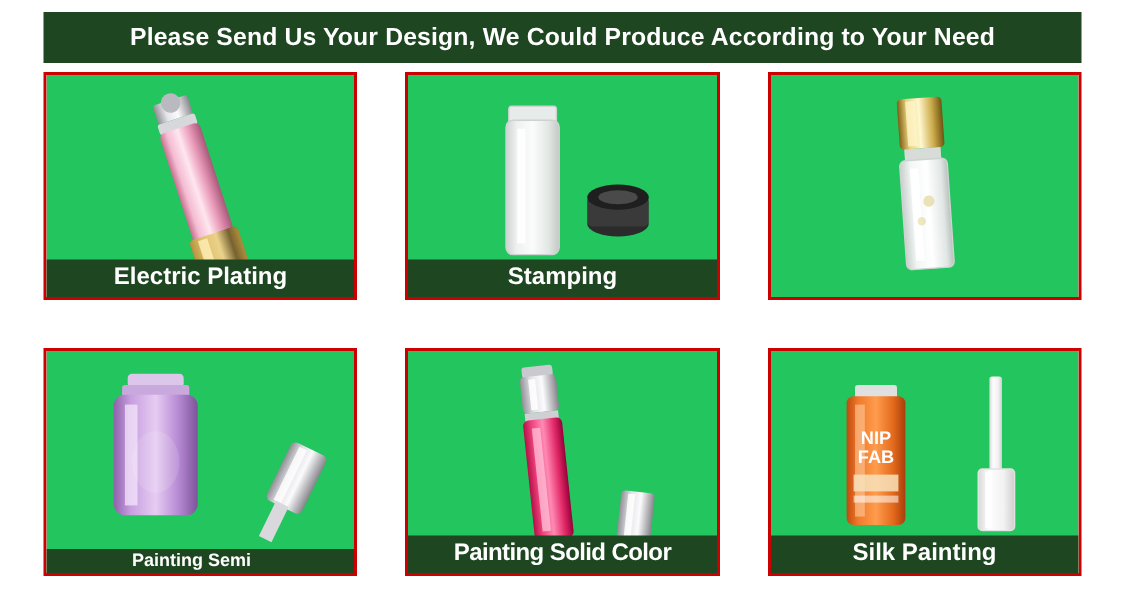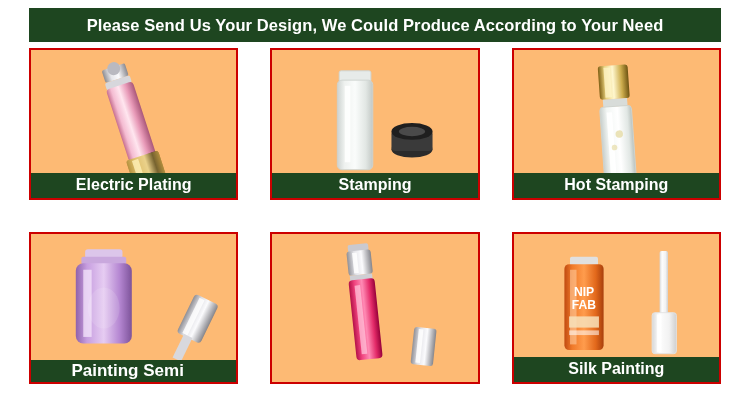--- a/index.html
+++ b/index.html
@@ -52,21 +52,21 @@
   .cell {
     position: relative;
     border: 2px solid #cc0000;
     box-sizing: border-box;
     background: #ffffff;
     overflow: hidden;
   }
   .photo {
     position: absolute;
     left: 0; top: 0; right: 0; bottom: 0;
-    background: #fdba74;
+    background: #22c55e;
     display: flex;
     align-items: center;
     justify-content: flex-end;
   }
   .caption {
     position: absolute;
     left: 0;
     bottom: 0;
     width: 100%;
     background: #1e4620;
@@ -74,21 +74,21 @@
     font-size: 16px;
     font-weight: bold;
     text-align: center;
     line-height: 1.12;
     padding: 3px 0 4px 0;
     box-sizing: border-box;
     z-index: 5;
   }
   .caption.two-line {
     padding: 1px 12px 2px 0;
-    font-size: 17px;
+    font-size: 12px;
     text-align: center;
   }
   .caption.tight {
     letter-spacing: -0.4px;
   }
   svg.prod { display:block; }
 </style>
 </head>
 <body>
 
@@ -186,21 +186,20 @@
             <rect x="94" y="12" width="32" height="36" rx="3" fill="url(#goldcap2)"></rect>
             <rect x="100" y="14" width="7" height="32" fill="#fff6c9" opacity="0.75"></rect>
             <rect x="97" y="48" width="26" height="8" fill="#d8dcd9"></rect>
             <rect x="93" y="56" width="34" height="78" rx="4" fill="url(#clearbody)" stroke="#cdd3d0"></rect>
             <rect x="100" y="62" width="6" height="66" fill="#ffffff" opacity="0.9"></rect>
             <circle cx="112" cy="86" r="4" fill="#e3d79a" opacity="0.7"></circle>
             <circle cx="106" cy="100" r="3" fill="#e3d79a" opacity="0.6"></circle>
           </g>
         </svg>
       </div>
-      <div class="caption">Hot Stamping</div>
     </div>
 
     <div class="cell">
       <div class="photo">
         <svg class="prod" width="220" height="150" viewBox="0 0 220 150">
           <defs>
             <linearGradient id="purplebody" x1="0" y1="0" x2="1" y2="0">
               <stop offset="0%" stop-color="#8f62ab"></stop>
               <stop offset="20%" stop-color="#c79ee0"></stop>
               <stop offset="50%" stop-color="#e6ccf2"></stop>
@@ -258,20 +257,21 @@
             <rect x="87" y="39" width="24" height="6" fill="#cfcfd4"></rect>
             <rect x="85" y="44" width="28" height="86" rx="4" fill="url(#hotpink)"></rect>
             <rect x="91" y="50" width="6" height="74" fill="#ffc2d8" opacity="0.75"></rect>
           </g>
           <g transform="rotate(6 160 120)">
             <rect x="150" y="96" width="24" height="40" rx="3" fill="url(#silver3)"></rect>
             <rect x="155" y="98" width="5" height="36" fill="#ffffff" opacity="0.85"></rect>
           </g>
         </svg>
       </div>
+      <div class="caption tight">Painting Solid Color</div>
     </div>
 
     <div class="cell">
       <div class="photo">
         <svg class="prod" width="220" height="150" viewBox="0 0 220 150">
           <defs>
             <linearGradient id="orangebody" x1="0" y1="0" x2="1" y2="0">
               <stop offset="0%" stop-color="#c04a10"></stop>
               <stop offset="20%" stop-color="#f07a2a"></stop>
               <stop offset="50%" stop-color="#ff9c4d"></stop>

